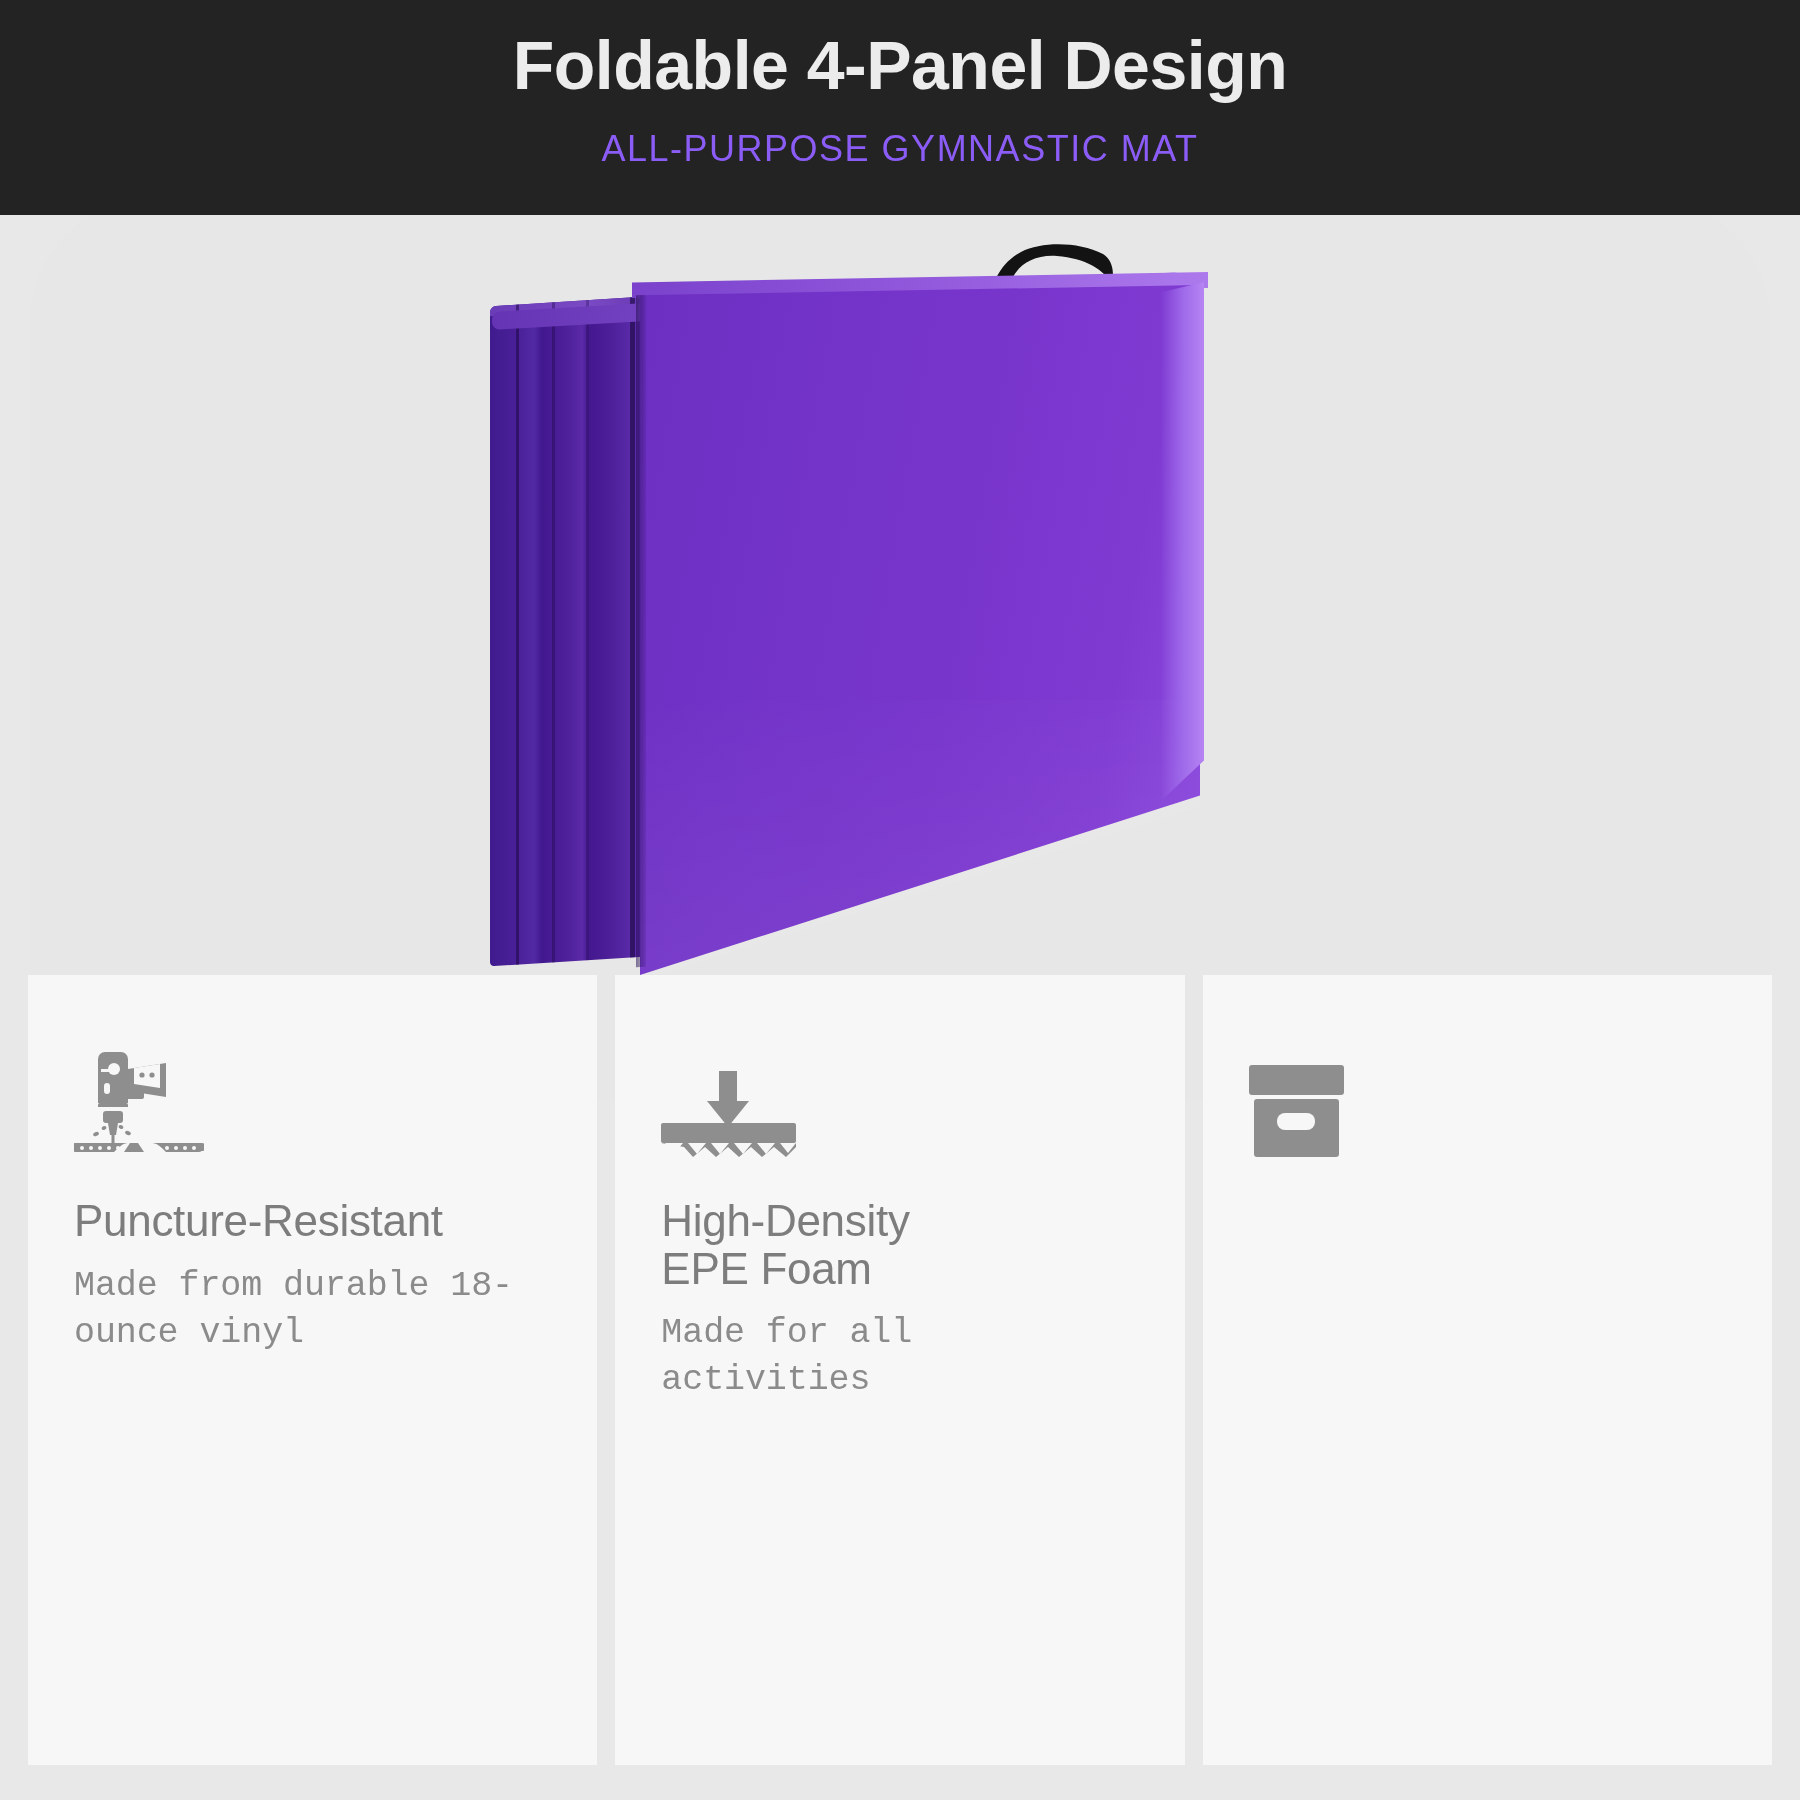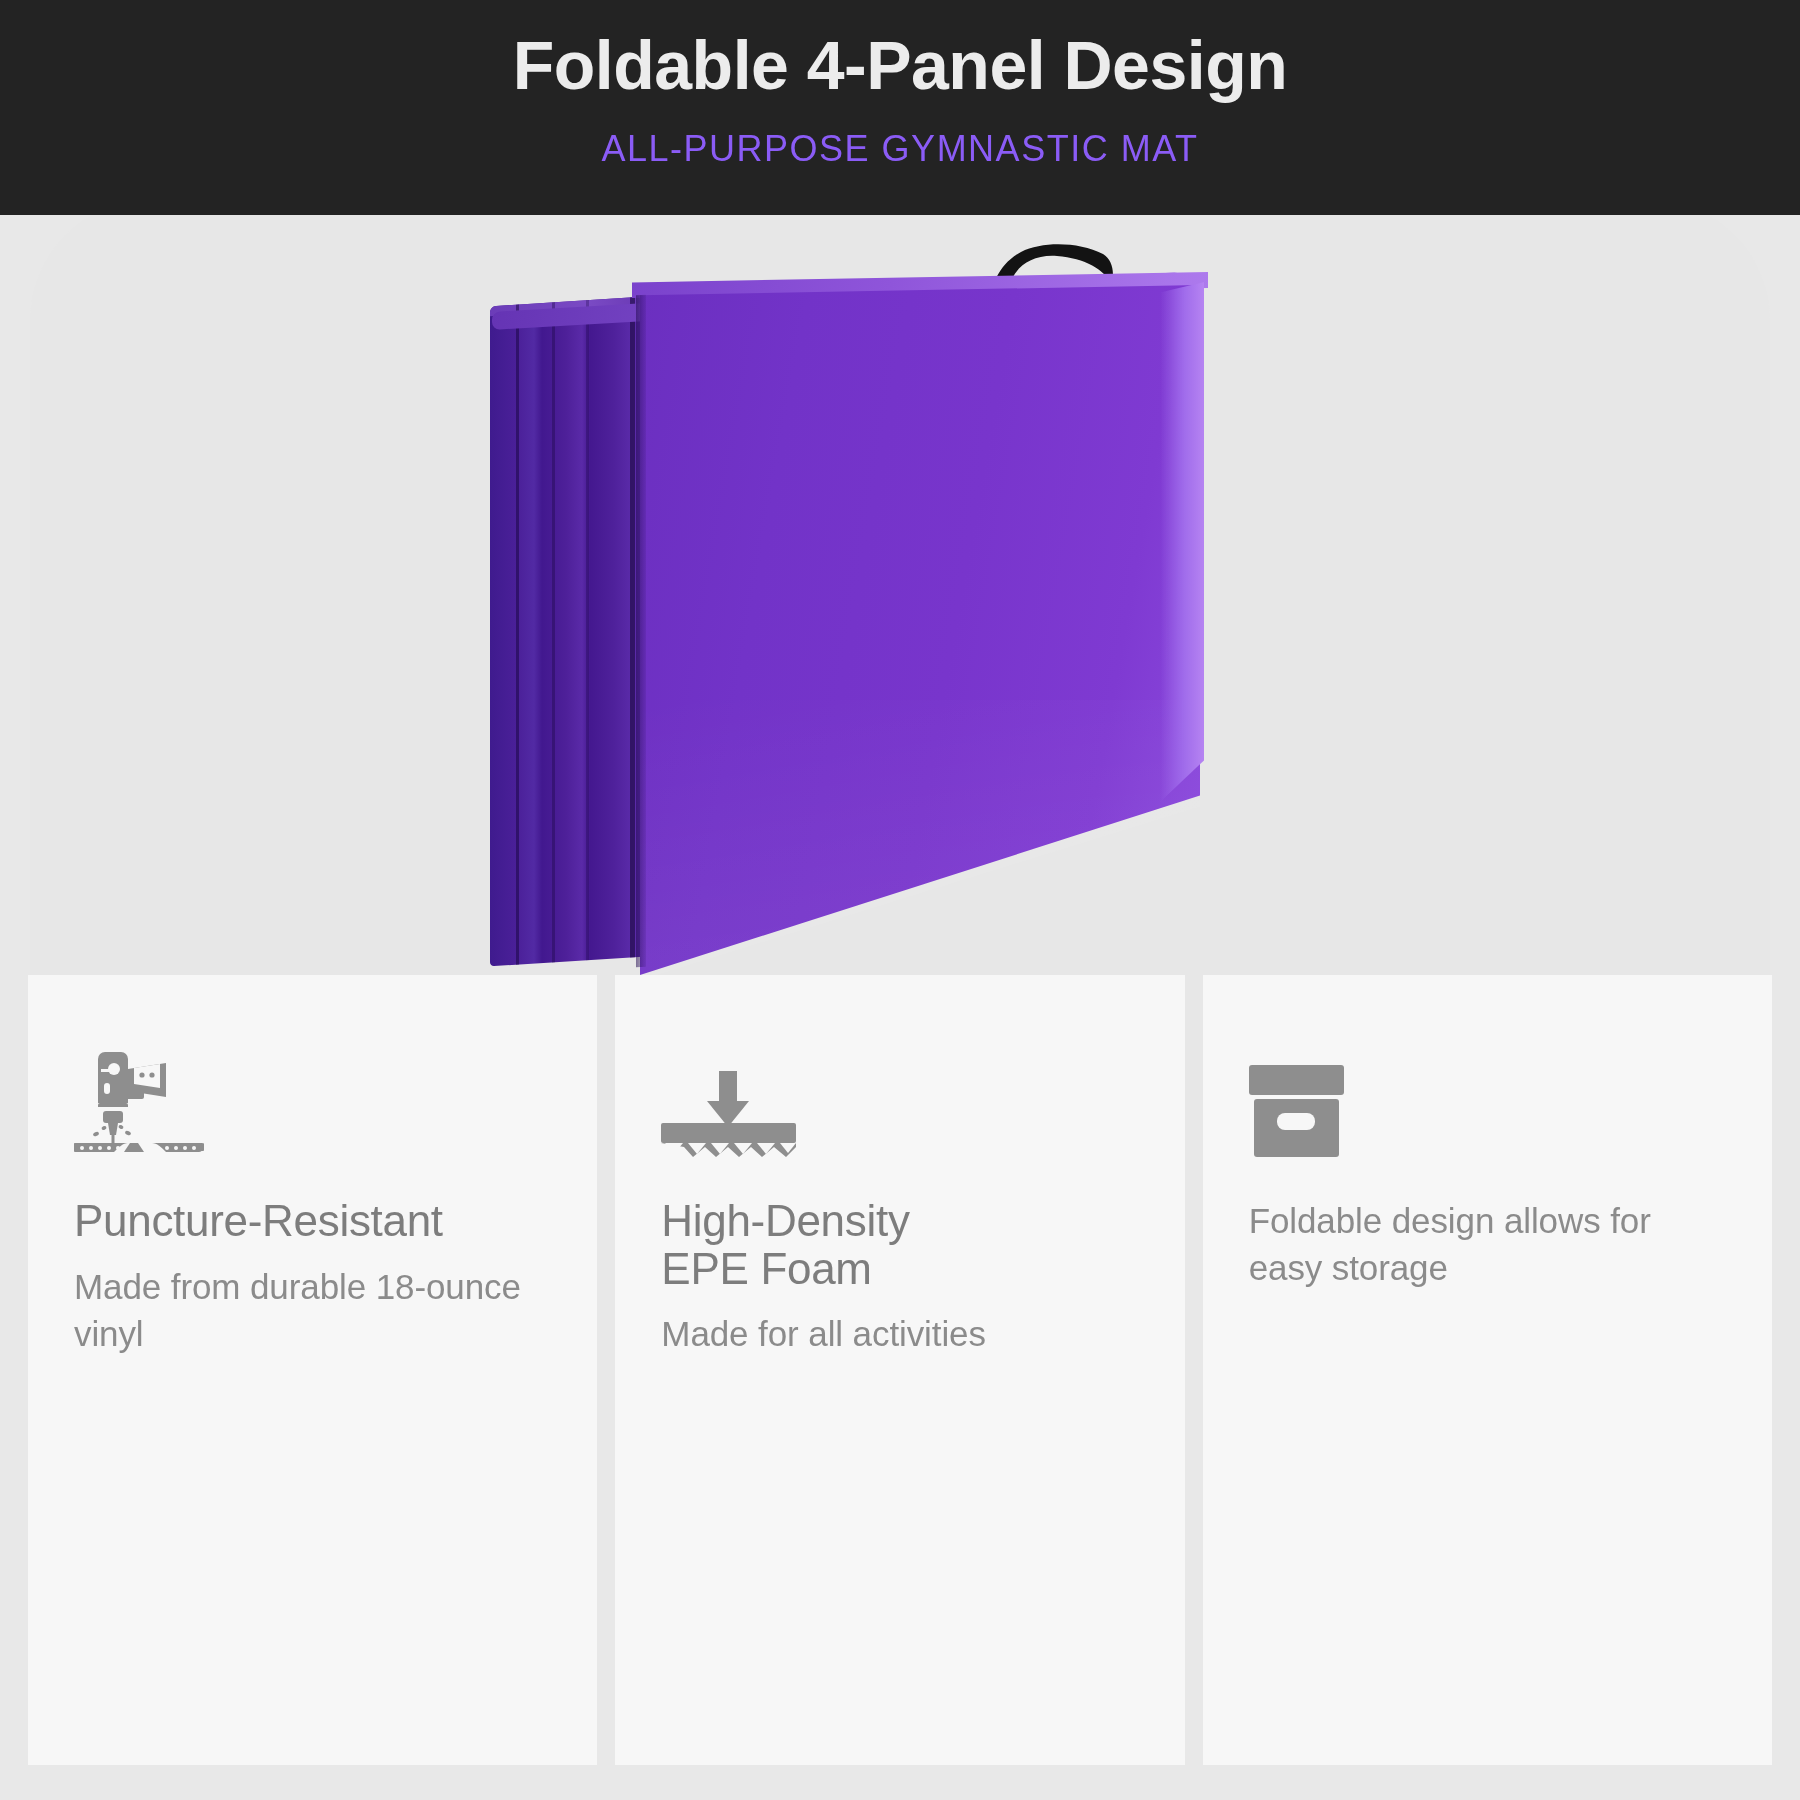--- a/index.html
+++ b/index.html
@@ -230,20 +230,21 @@
     line-height: 1.08;
     letter-spacing: -0.3px;
     margin-bottom: 18px;
   }
   .card-desc {
     color: #8b8b8b;
     font-size: 35px;
     font-weight: 400;
     line-height: 1.35;
     letter-spacing: -0.1px;
+    font-family: Liberation Mono, monospace;
   }
 </style>
 </head>
 <body>
 
 <div id="stage">
 
   <div class="hero"></div>
 
   <div class="product">
@@ -353,17 +354,16 @@
     <div class="card">
       <div class="card-icon">
         <svg width="95" height="92" viewBox="0 0 95 92">
           <g fill="#8e8e8e">
             <rect x="0" y="0" width="95" height="30" rx="3"></rect>
             <rect x="5" y="34" width="85" height="58" rx="3"></rect>
             <rect x="28" y="48" width="38" height="17" rx="8" fill="#f7f7f7"></rect>
           </g>
         </svg>
       </div>
-      <div class="card-desc">Foldable design allows for easy storage</div>
     </div>
 
   </div>
 </div>
 
 </body></html>

